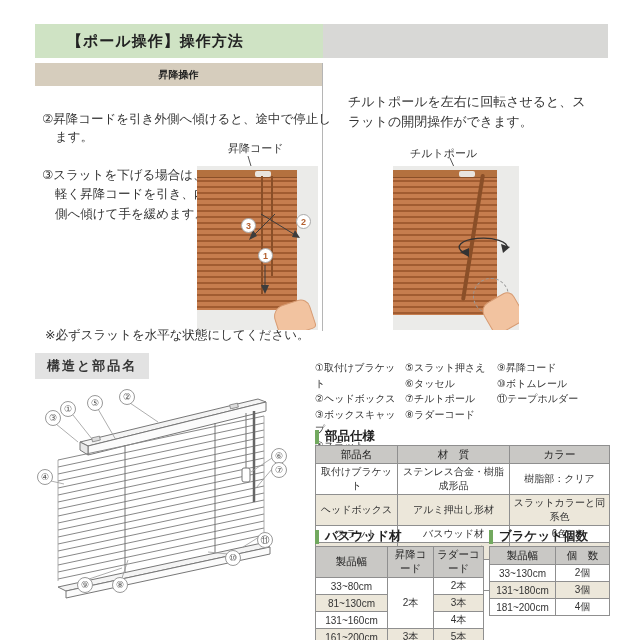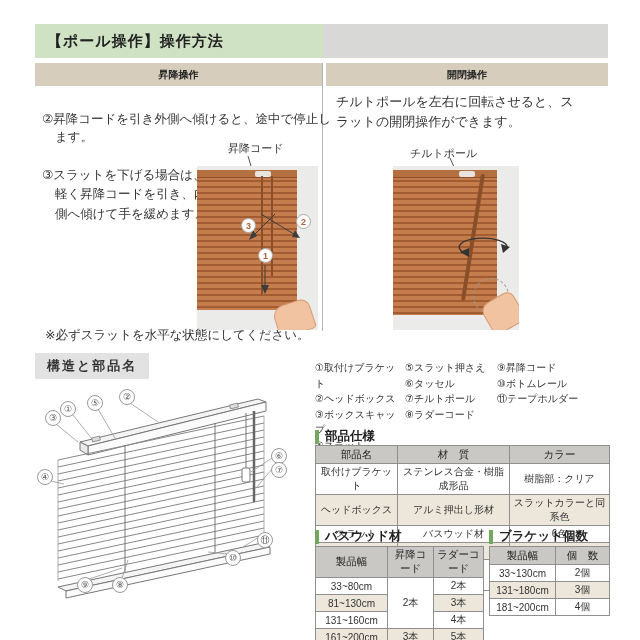--- a/index.html
+++ b/index.html
@@ -4,39 +4,39 @@
 <style>
   html,body{margin:0;padding:0;}
   body{width:640px;height:640px;background:#ffffff;
        font-family:"Liberation Sans","DejaVu Sans",sans-serif;color:#333;}
   #page{position:relative;width:640px;height:640px;background:#fff;overflow:hidden;}
   .abs{position:absolute;}
 
   
   #banner{left:35px;top:24px;width:573px;height:34px;display:flex;}
   #banner-green{width:288px;background:#cfe3c4;display:flex;align-items:center;}
-  #banner-title{font-size:15px;font-weight:bold;color:#222;padding-left:12px;letter-spacing:1px;}
+  #banner-title{font-size:15px;font-weight:bold;color:#222;padding-left:32px;letter-spacing:1px;}
   #banner-gray{flex:1;background:#d8d8d6;}
 
   
   .colhead{top:63px;height:23px;background:#d6cdbd;text-align:center;font-weight:bold;
            font-size:10px;line-height:23px;color:#222;}
   #colhead-left{left:35px;width:287px;}
   #colhead-right{left:326px;width:282px;}
   #divider{left:322px;top:63px;width:1px;height:268px;background:#b5b5b5;}
 
   
   .step{font-size:12.5px;line-height:1.45;color:#333;}
   #step1{left:42px;top:92px;width:288px;}
   #step2{left:42px;top:110px;width:284px;padding-left:13px;text-indent:-13px;}
   #step3{left:42px;top:166px;width:156px;padding-left:13px;text-indent:-13px;line-height:1.55;}
   #note-left{left:45px;top:327px;font-size:12.5px;color:#333;}
 
   
-  #right-body{left:336px;top:92px;width:248px;font-size:13px;line-height:1.55;color:#333;}
+  #right-body{left:348px;top:92px;width:248px;font-size:13px;line-height:1.55;color:#333;}
 
   
   .photo{background:#ebebe9;overflow:hidden;}
   #photo-left{left:197px;top:166px;width:121px;height:164px;}
   #photo-right{left:393px;top:166px;width:126px;height:164px;}
   .blind{position:absolute;left:0;top:4px;background:
          repeating-linear-gradient(#c67d4e 0px,#c67d4e 4px,#a15c31 4px,#a15c31 6px);}
   #blind-l{width:100px;height:140px;}
   #blind-r{width:104px;height:145px;}
   .headrail{position:absolute;left:0;top:0;height:7px;background:#b4713f;border-bottom:1px solid #8a4f28;}
@@ -93,21 +93,20 @@
 <div id="page">
 
   <div class="abs" id="banner">
     <div id="banner-green">
       <span id="banner-title">【ポール操作】操作方法</span>
     </div>
     <div id="banner-gray"></div>
   </div>
 
   <div class="abs colhead" id="colhead-left">昇降操作</div>
-  <div class="abs colhead" id="colhead-right">開閉操作</div>
   <div class="abs" id="divider"></div>
 
   <div class="abs step" id="step2">②昇降コードを引き外側へ傾けると、途中で停止します。</div>
   <div class="abs step" id="step3">③スラットを下げる場合は、軽く昇降コードを引き、内側へ傾けて手を緩めます。</div>
 
   <div class="abs photo-label" id="label-lift">昇降コード</div>
   <svg class="abs" style="left:246px;top:156px;" width="16" height="40">
     <line x1="2" y1="0" x2="13" y2="37" stroke="#555" stroke-width="1"></line>
   </svg>
 

